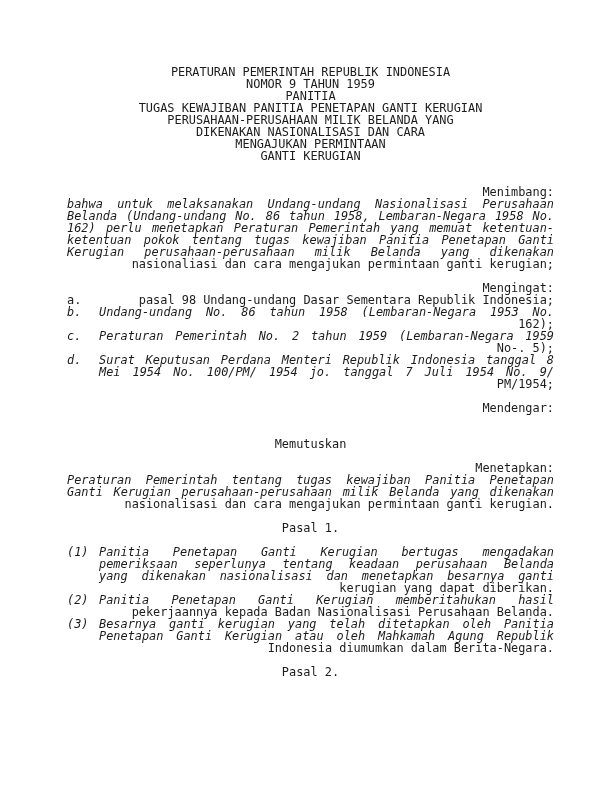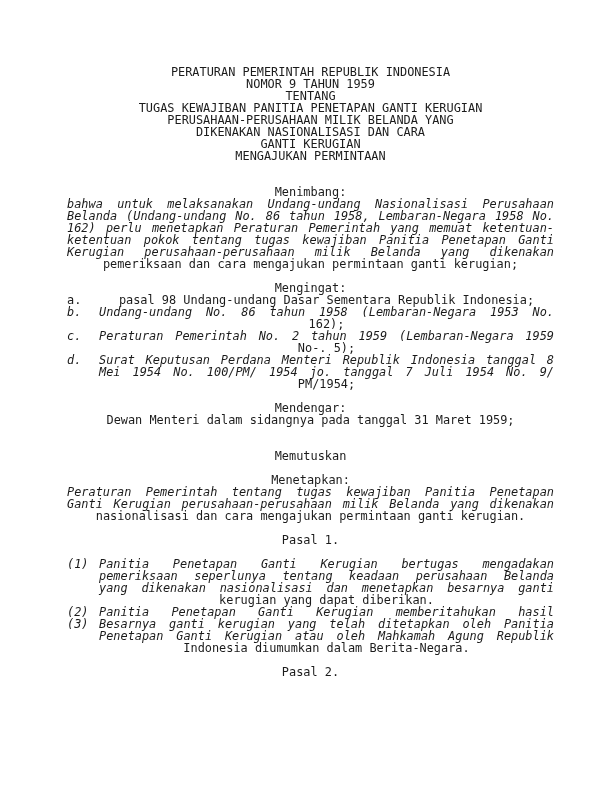--- a/index.html
+++ b/index.html
@@ -20,21 +20,21 @@
     top: 66px;
     width: 487px;
     font-family: "DejaVu Sans Mono", "Liberation Mono", monospace;
     font-size: 11.9px;
     line-height: 12px;
     color: #1b1b1b;
   }
   .ln {
     height: 12px;
     white-space: pre;
-    text-align: center;
+    text-align: right;
   }
   .ln.c {
     text-align: center;
   }
   .ln.j {
     white-space: normal;
     text-align: justify;
     text-align-last: justify;
     font-style: italic;
   }
@@ -53,63 +53,63 @@
     white-space: pre;
   }
 </style>
 </head>
 <body>
 
 <div class="page">
   <div class="content" id="doc-lines">
       <div class="ln c">PERATURAN PEMERINTAH REPUBLIK INDONESIA</div>
       <div class="ln c">NOMOR 9 TAHUN 1959</div>
-      <div class="ln c">TENTANG</div>
+      <div class="ln c">PANITIA</div>
       <div class="ln c">TUGAS KEWAJIBAN PANITIA PENETAPAN GANTI KERUGIAN</div>
       <div class="ln c">PERUSAHAAN-PERUSAHAAN MILIK BELANDA YANG</div>
       <div class="ln c">DIKENAKAN NASIONALISASI DAN CARA</div>
+      <div class="ln c">MENGAJUKAN PERMINTAAN</div>
       <div class="ln c">GANTI KERUGIAN</div>
-      <div class="ln c">MENGAJUKAN PERMINTAAN</div>
       <div class="ln blank"></div>
       <div class="ln blank"></div>
       <div class="ln">Menimbang:</div>
       <div class="ln j">bahwa untuk melaksanakan Undang-undang Nasionalisasi Perusahaan</div>
       <div class="ln j">Belanda (Undang-undang No. 86 tahun 1958, Lembaran-Negara 1958 No.</div>
       <div class="ln j">162) perlu menetapkan Peraturan Pemerintah yang memuat ketentuan-</div>
       <div class="ln j">ketentuan pokok tentang tugas kewajiban Panitia Penetapan Ganti</div>
       <div class="ln j">Kerugian perusahaan-perusahaan milik Belanda yang dikenakan</div>
-      <div class="ln">pemeriksaan dan cara mengajukan permintaan ganti kerugian;</div>
+      <div class="ln">nasionaliasi dan cara mengajukan permintaan ganti kerugian;</div>
       <div class="ln blank"></div>
       <div class="ln">Mengingat:</div>
       <div class="ln hang"><span class="lbl">a.</span><span>pasal 98 Undang-undang Dasar Sementara Republik Indonesia;</span></div>
       <div class="ln j hang"><span class="lbl">b.</span><span>Undang-undang No. 86 tahun 1958 (Lembaran-Negara 1953 No.</span></div>
       <div class="ln hang"><span class="lbl"></span><span>162);</span></div>
       <div class="ln j hang"><span class="lbl">c.</span><span>Peraturan Pemerintah No. 2 tahun 1959 (Lembaran-Negara 1959</span></div>
       <div class="ln hang"><span class="lbl"></span><span>No-. 5);</span></div>
       <div class="ln j hang"><span class="lbl">d.</span><span>Surat Keputusan Perdana Menteri Republik Indonesia tanggal 8</span></div>
       <div class="ln j hang"><span class="lbl"></span><span>Mei 1954 No. 100/PM/ 1954 jo. tanggal 7 Juli 1954 No. 9/</span></div>
       <div class="ln hang"><span class="lbl"></span><span>PM/1954;</span></div>
       <div class="ln blank"></div>
       <div class="ln">Mendengar:</div>
-      <div class="ln">Dewan Menteri dalam sidangnya pada tanggal 31 Maret 1959;</div>
       <div class="ln blank"></div>
       <div class="ln blank"></div>
       <div class="ln c">Memutuskan</div>
       <div class="ln blank"></div>
       <div class="ln">Menetapkan:</div>
       <div class="ln j">Peraturan Pemerintah tentang tugas kewajiban Panitia Penetapan</div>
       <div class="ln j">Ganti Kerugian perusahaan-perusahaan milik Belanda yang dikenakan</div>
       <div class="ln">nasionalisasi dan cara mengajukan permintaan ganti kerugian.</div>
       <div class="ln blank"></div>
       <div class="ln c">Pasal 1.</div>
       <div class="ln blank"></div>
       <div class="ln j hang"><span class="lbl">(1)</span><span>Panitia Penetapan Ganti Kerugian bertugas mengadakan</span></div>
       <div class="ln j hang"><span class="lbl"></span><span>pemeriksaan seperlunya tentang keadaan perusahaan Belanda</span></div>
       <div class="ln j hang"><span class="lbl"></span><span>yang dikenakan nasionalisasi dan menetapkan besarnya ganti</span></div>
       <div class="ln hang"><span class="lbl"></span><span>kerugian yang dapat diberikan.</span></div>
       <div class="ln j hang"><span class="lbl">(2)</span><span>Panitia Penetapan Ganti Kerugian memberitahukan hasil</span></div>
+      <div class="ln hang"><span class="lbl"></span><span>pekerjaannya kepada Badan Nasionalisasi Perusahaan Belanda.</span></div>
       <div class="ln j hang"><span class="lbl">(3)</span><span>Besarnya ganti kerugian yang telah ditetapkan oleh Panitia</span></div>
       <div class="ln j hang"><span class="lbl"></span><span>Penetapan Ganti Kerugian atau oleh Mahkamah Agung Republik</span></div>
       <div class="ln hang"><span class="lbl"></span><span>Indonesia diumumkan dalam Berita-Negara.</span></div>
       <div class="ln blank"></div>
       <div class="ln c">Pasal 2.</div>
     </div>
 </div>
 
 </body></html>

